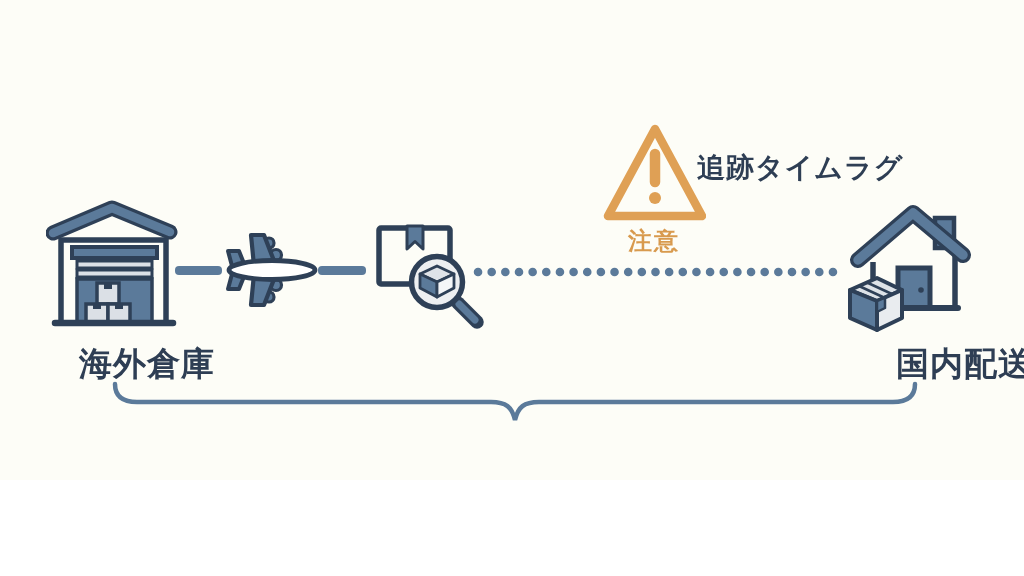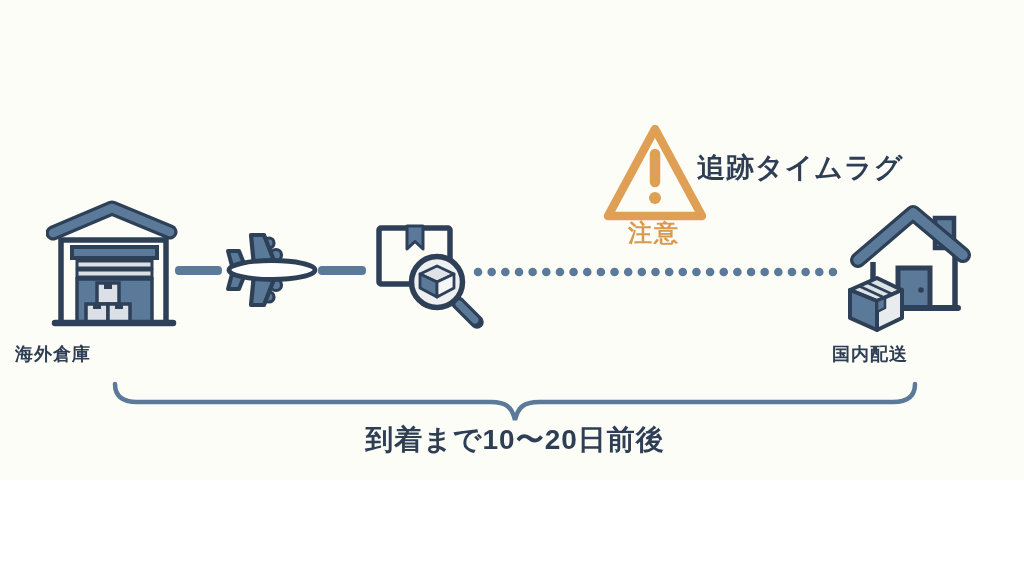--- a/index.html
+++ b/index.html
@@ -10,43 +10,43 @@
   .canvas{
     position:relative;
     width:1024px;height:480px;
     background:#fdfdf7;
     overflow:hidden;
   }
   .abs{position:absolute;}
   .step-label{
     position:absolute;
     width:200px;
-    text-align:left;
-    font-size:18px;
+    text-align:right;
+    font-size:33px;
     font-weight:bold;
     color:#2e3e54;
     letter-spacing:1px;
   }
   .dash{
     position:absolute;
     height:9px;
     background:#5b7a9a;
     border-radius:4px;
   }
   .warning-title{
     position:absolute;
     left:697px;top:149px;
     font-size:28px;
     font-weight:bold;
     color:#2e3e54;
     letter-spacing:1px;
   }
   .warning-caption{
     position:absolute;
-    left:602px;top:217px;
+    left:602px;top:225px;
     width:104px;
     text-align:center;
     font-size:24px;
     font-weight:bold;
     color:#d89a4e;
     letter-spacing:2px;
   }
   .duration-label{
     position:absolute;
     left:315px;top:421px;
@@ -153,15 +153,14 @@
     <line x1="21" y1="82.5" x2="47" y2="94.5" stroke="#2e4057" stroke-width="2.5"></line>
     <polygon points="31,101 39,97.5 39,108 31,112" fill="#5b7a9a" stroke="#2e4057" stroke-width="2.5" stroke-linejoin="round"></polygon>
   </svg>
 
   <div class="step-label" style="left:15px;top:342px;">海外倉庫</div>
   <div class="step-label" style="left:832px;top:342px;">国内配送</div>
 
   <svg class="abs" style="left:110px;top:380px;" width="810" height="48" viewBox="0 0 810 48">
     <path d="M 5,4 C 5,16 12,22 27,22 L 381,22 C 396,22 402,27 405,40 C 408,27 414,22 429,22 L 783,22 C 798,22 805,16 805,4" fill="none" stroke="#5b7a9a" stroke-width="4.5" stroke-linecap="round"></path>
   </svg>
-  <div class="duration-label">到着まで10〜20日前後</div>
 
 </div>
 
 </body></html>

